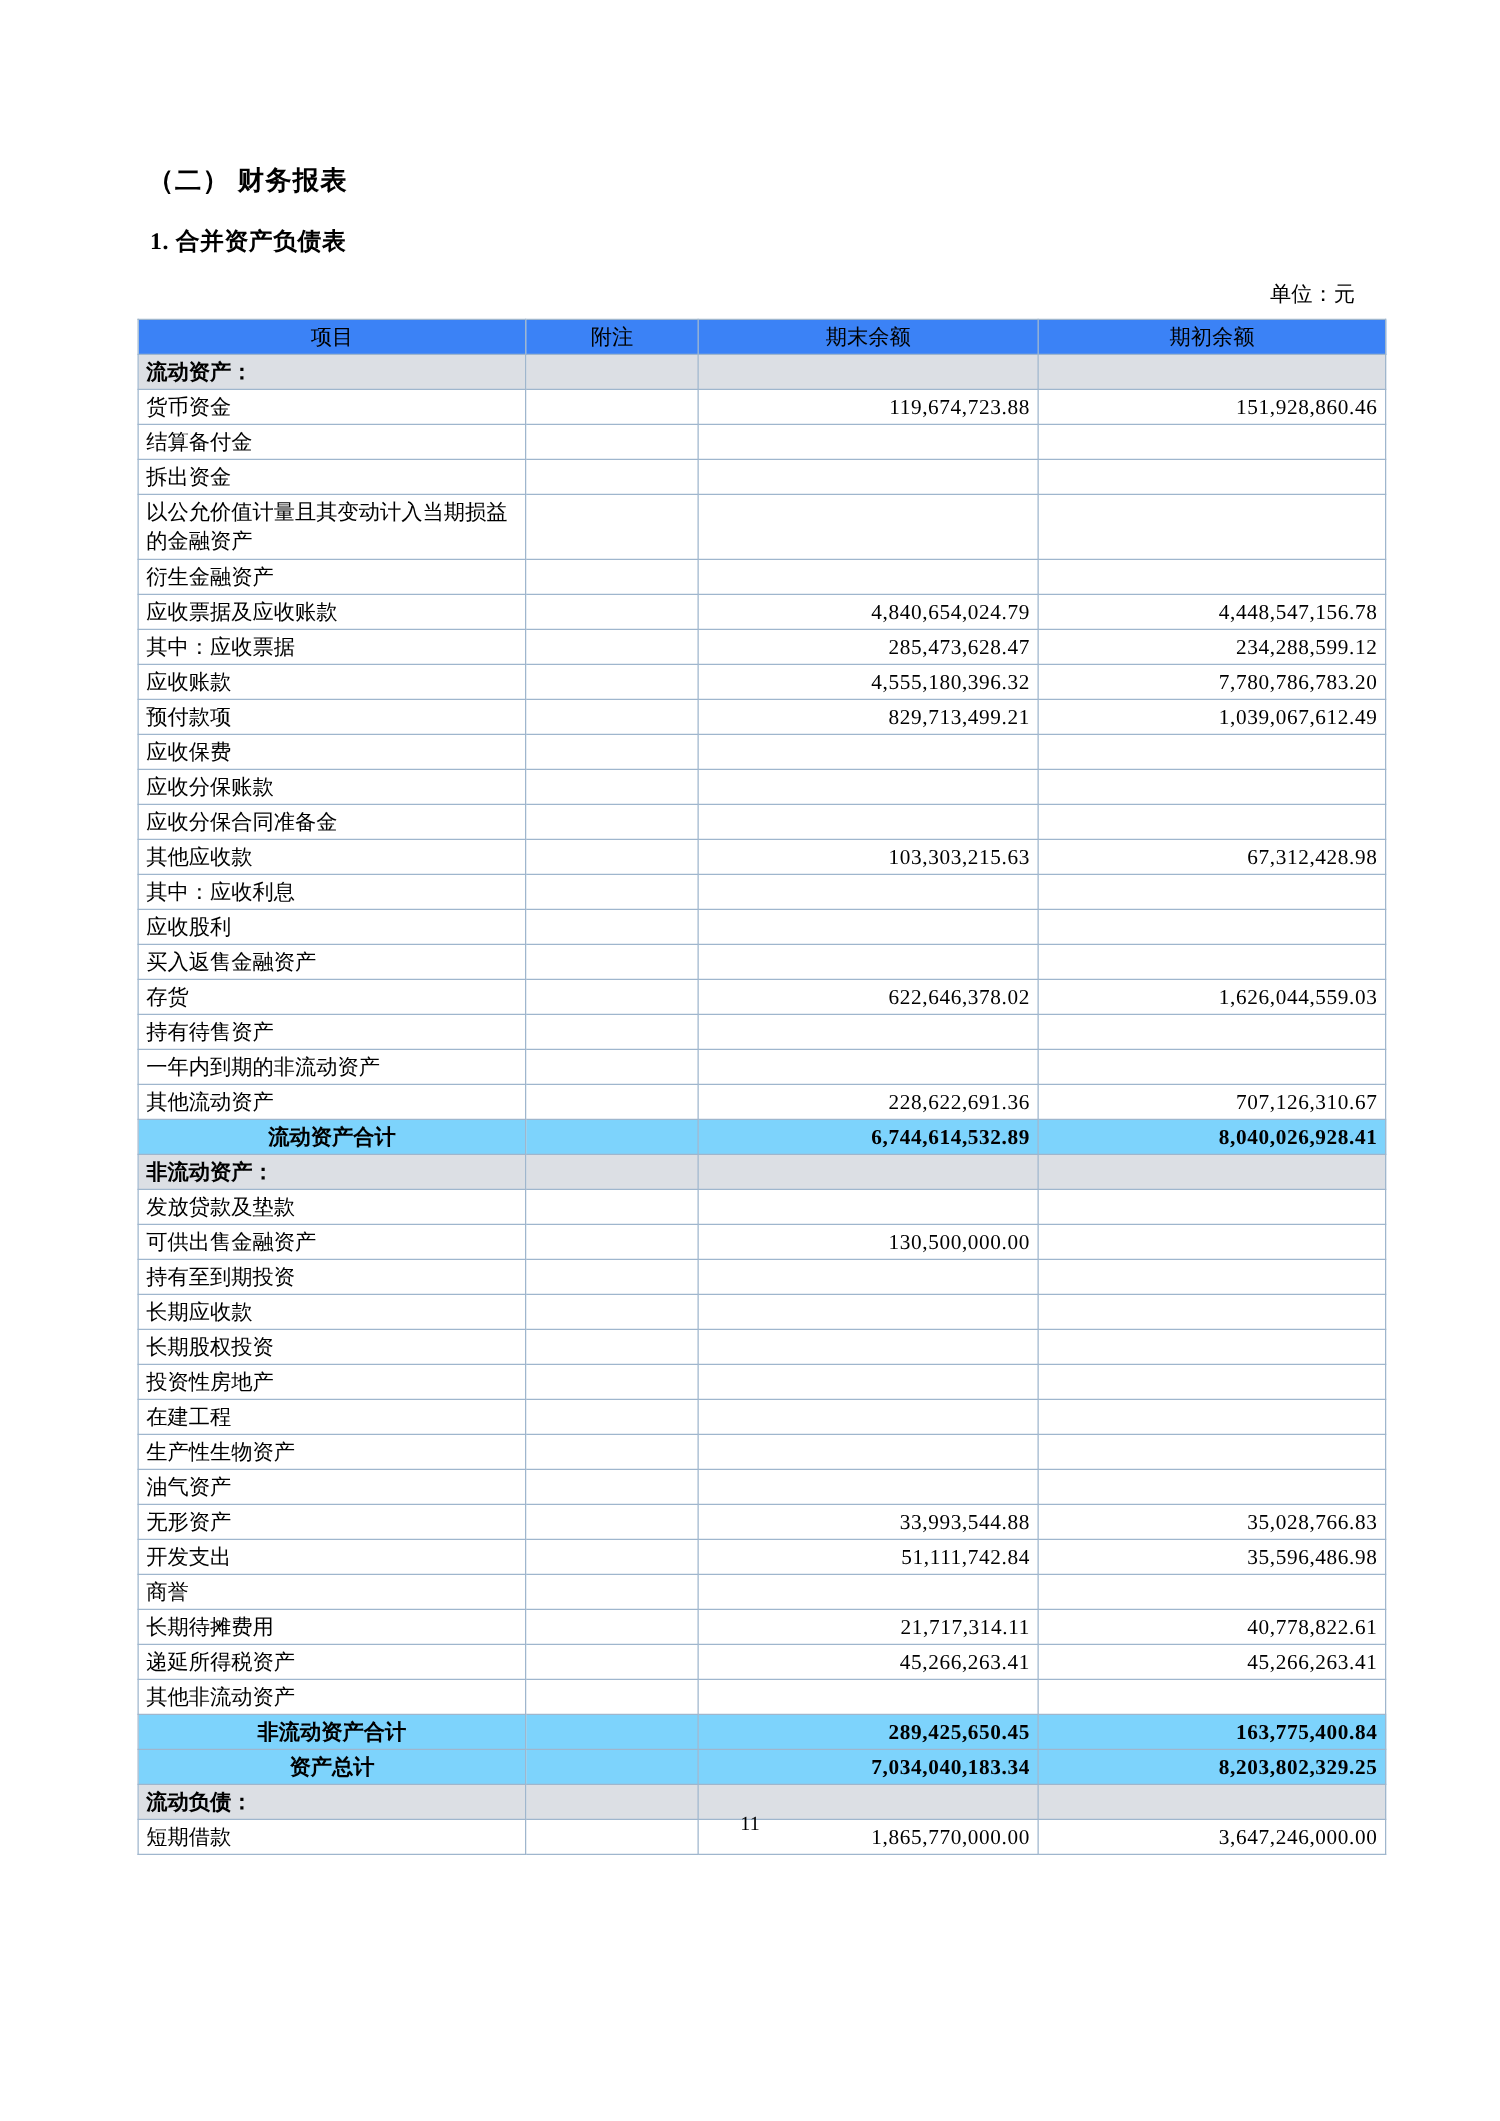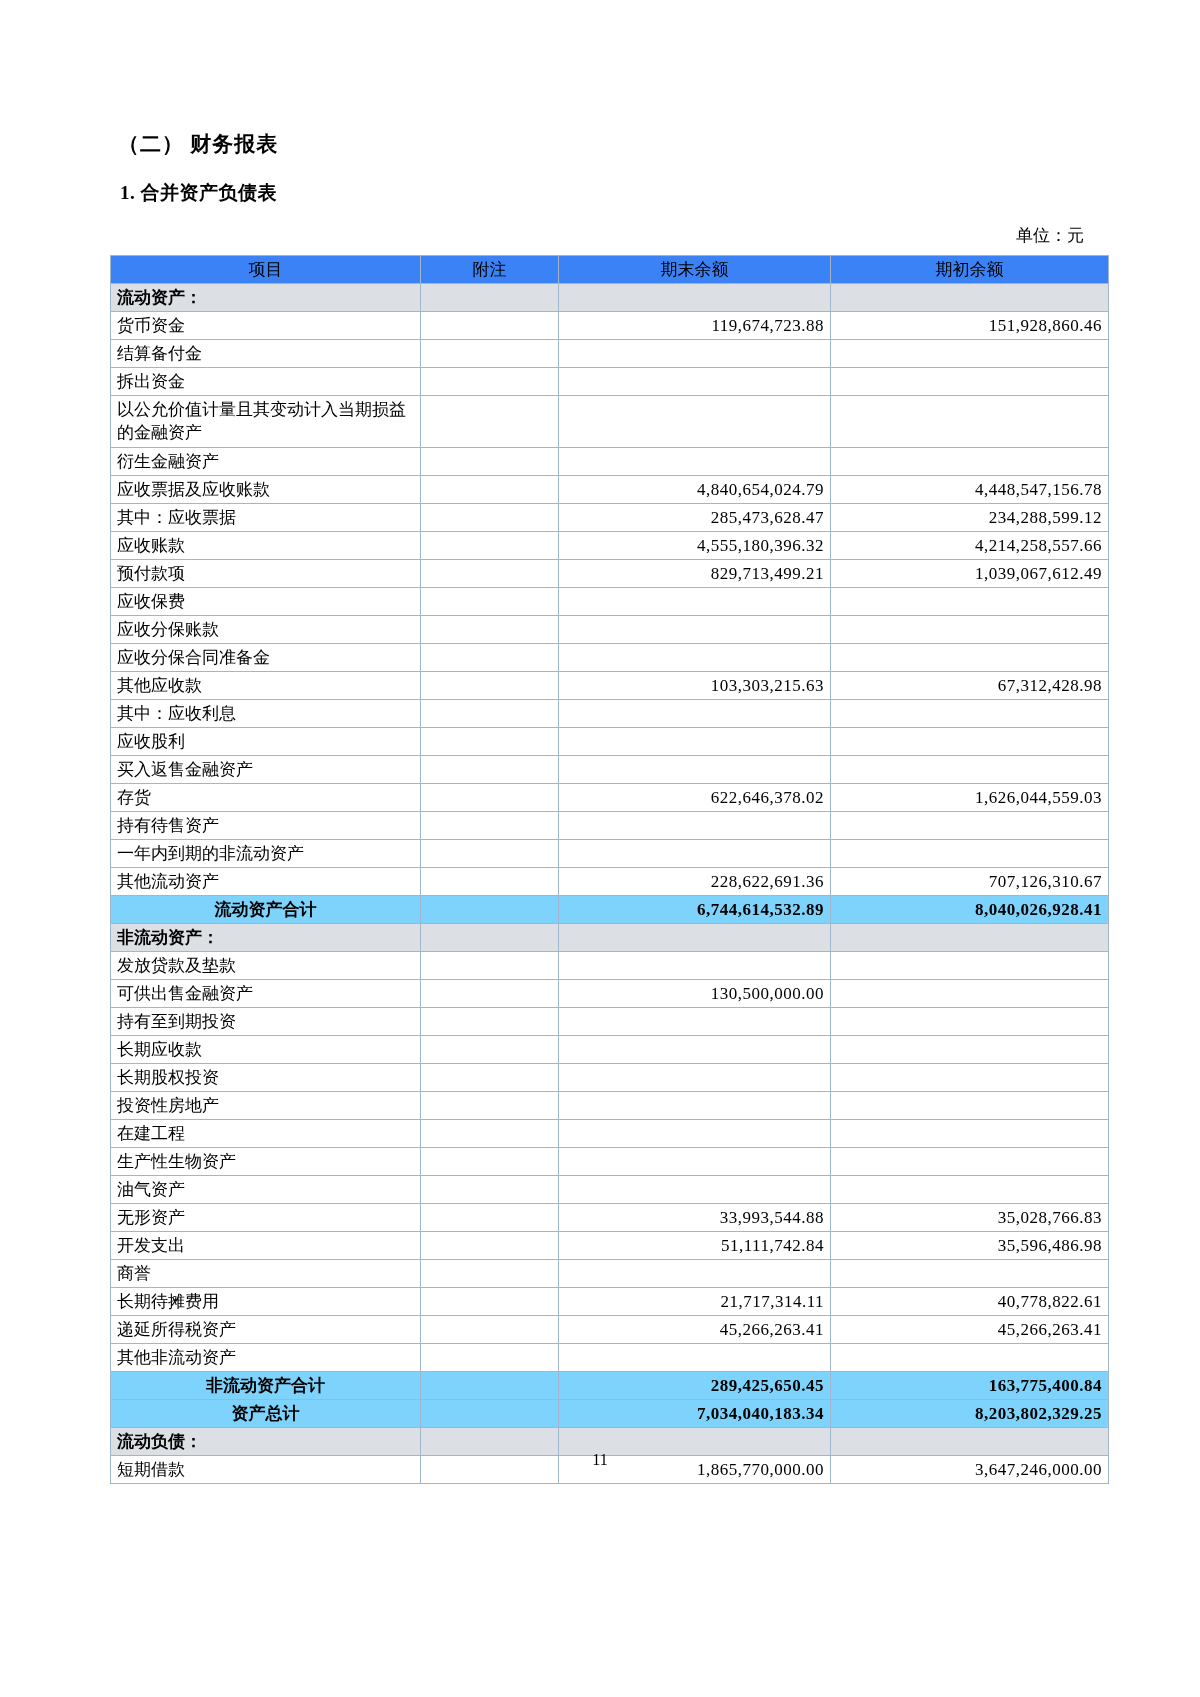--- a/index.html
+++ b/index.html
@@ -169,21 +169,21 @@
         <tr>
           <td class="item">其中：应收票据</td>
           <td class="num"></td>
           <td class="num">285,473,628.47</td>
           <td class="num">234,288,599.12</td>
         </tr>
         <tr>
           <td class="item indent2">应收账款</td>
           <td class="num"></td>
           <td class="num">4,555,180,396.32</td>
-          <td class="num">4,214,258,557.66</td>
+          <td class="num">7,780,786,783.20</td>
         </tr>
         <tr>
           <td class="item">预付款项</td>
           <td class="num"></td>
           <td class="num">829,713,499.21</td>
           <td class="num">1,039,067,612.49</td>
         </tr>
         <tr>
           <td class="item">应收保费</td>
           <td class="num"></td>

